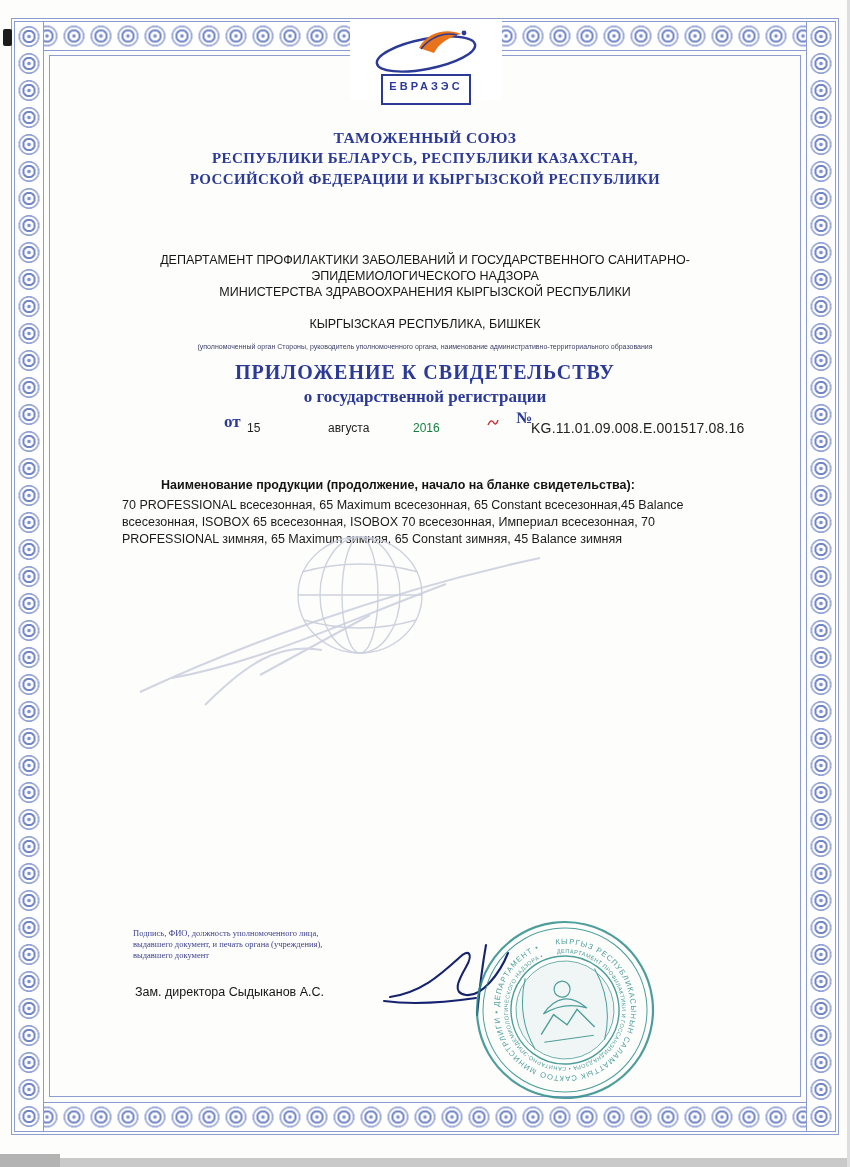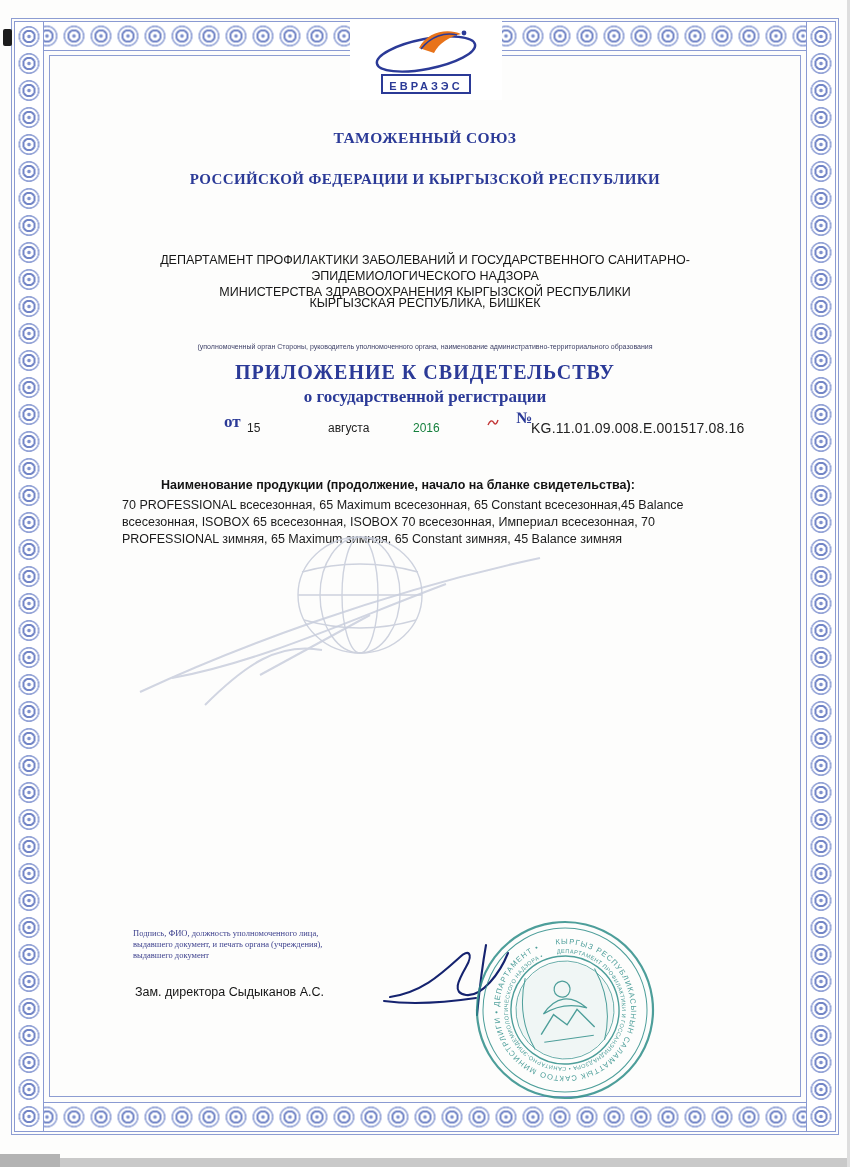--- a/index.html
+++ b/index.html
@@ -23,40 +23,40 @@
   .band-bottom{left:14px;right:14px;bottom:35px;height:30px;}
   .band-left{left:14px;top:21px;bottom:35px;width:30px;}
   .band-right{right:14px;top:21px;bottom:35px;width:30px;}
   .thin-line{position:absolute;border:1px solid #8d9dd2;pointer-events:none;}
   .inner-line{left:49px;right:49px;top:55px;bottom:70px;}
   .outer-line{left:11px;right:11px;top:18px;bottom:32px;}
 
   .logo-bg{left:350px;top:20px;width:152px;height:80px;background:#fff;}
   .logo-swoosh{left:365px;top:24px;}
   .logo-box{
-    left:381px;top:74px;width:90px;height:20px;
+    left:381px;top:74px;width:90px;height:31px;
     border:2px solid #2b3a97;color:#2b3a97;background:#fff;
     font-weight:bold;font-size:11px;letter-spacing:3px;
     text-align:center;line-height:20px;box-sizing:border-box;
   }
 
   .serif{font-family:"Liberation Serif",serif;}
   .blue{color:#2b3a97;}
   .center{text-align:center;}
 
   .hdr{left:60px;width:730px;font-weight:bold;font-size:15px;letter-spacing:.4px;}
   .hdr1{top:129px;font-size:15.5px;}
   .hdr2{top:150px;}
   .hdr3{top:171px;}
 
   .auth{left:85px;width:680px;font-size:12.5px;color:#161616;}
   .auth1{top:253px;}
   .auth2{top:269px;}
   .auth3{top:285px;}
-  .auth4{top:296px;text-align:center;}
+  .auth4{top:317px;text-align:center;}
   .auth-cap{left:85px;width:680px;top:343px;font-size:7px;color:#3c3f66;}
 
   .title1{left:85px;width:680px;top:361px;font-size:20px;font-weight:bold;letter-spacing:1px;}
   .title2{left:85px;width:680px;top:387px;font-size:17px;font-weight:bold;}
 
   .date-prefix{left:224px;top:412px;font-size:17px;font-weight:bold;}
   .date-day{left:247px;top:421px;font-size:12px;color:#222;}
   .date-month{left:328px;top:421px;font-size:12px;color:#222;}
   .date-year{left:413px;top:421px;font-size:12px;color:#15803d;}
   .num-prefix{left:516px;top:409px;font-size:16px;font-weight:bold;}
@@ -95,20 +95,21 @@
   <div class="abs logo-bg"></div>
   <svg class="abs logo-swoosh" width="122" height="52" viewBox="0 0 122 52">
     <ellipse cx="61" cy="30" rx="50" ry="15" fill="none" stroke="#2b3a97" stroke-width="2.4" transform="rotate(-11 61 30)"></ellipse>
     <path d="M54,24 C62,8 82,4 96,10 C84,13 74,19 69,29 C63,27 58,25 54,24 Z" fill="#e8731a"></path>
     <path d="M56,25 C66,12 80,8 92,11" fill="none" stroke="#2b3a97" stroke-width="1.6"></path>
     <circle cx="99" cy="9" r="2.4" fill="#2b3a97"></circle>
   </svg>
   <div class="abs logo-box">ЕВРАЗЭС</div>
 
   <div class="abs serif blue center hdr hdr1">ТАМОЖЕННЫЙ СОЮЗ</div>
+  <div class="abs serif blue center hdr hdr2">РЕСПУБЛИКИ БЕЛАРУСЬ, РЕСПУБЛИКИ КАЗАХСТАН,</div>
   <div class="abs serif blue center hdr hdr3">РОССИЙСКОЙ ФЕДЕРАЦИИ И КЫРГЫЗСКОЙ РЕСПУБЛИКИ</div>
 
   <div class="abs center auth auth1">ДЕПАРТАМЕНТ ПРОФИЛАКТИКИ ЗАБОЛЕВАНИЙ И ГОСУДАРСТВЕННОГО САНИТАРНО-</div>
   <div class="abs center auth auth2">ЭПИДЕМИОЛОГИЧЕСКОГО НАДЗОРА</div>
   <div class="abs center auth auth3">МИНИСТЕРСТВА ЗДРАВООХРАНЕНИЯ КЫРГЫЗСКОЙ РЕСПУБЛИКИ</div>
   <div class="abs center auth auth4">КЫРГЫЗСКАЯ РЕСПУБЛИКА, БИШКЕК</div>
   <div class="abs center auth-cap">(уполномоченный орган Стороны, руководитель уполномоченного органа, наименование административно-территориального образования</div>
 
   <div class="abs serif blue center title1">ПРИЛОЖЕНИЕ К СВИДЕТЕЛЬСТВУ</div>
   <div class="abs serif blue center title2">о государственной регистрации</div>

